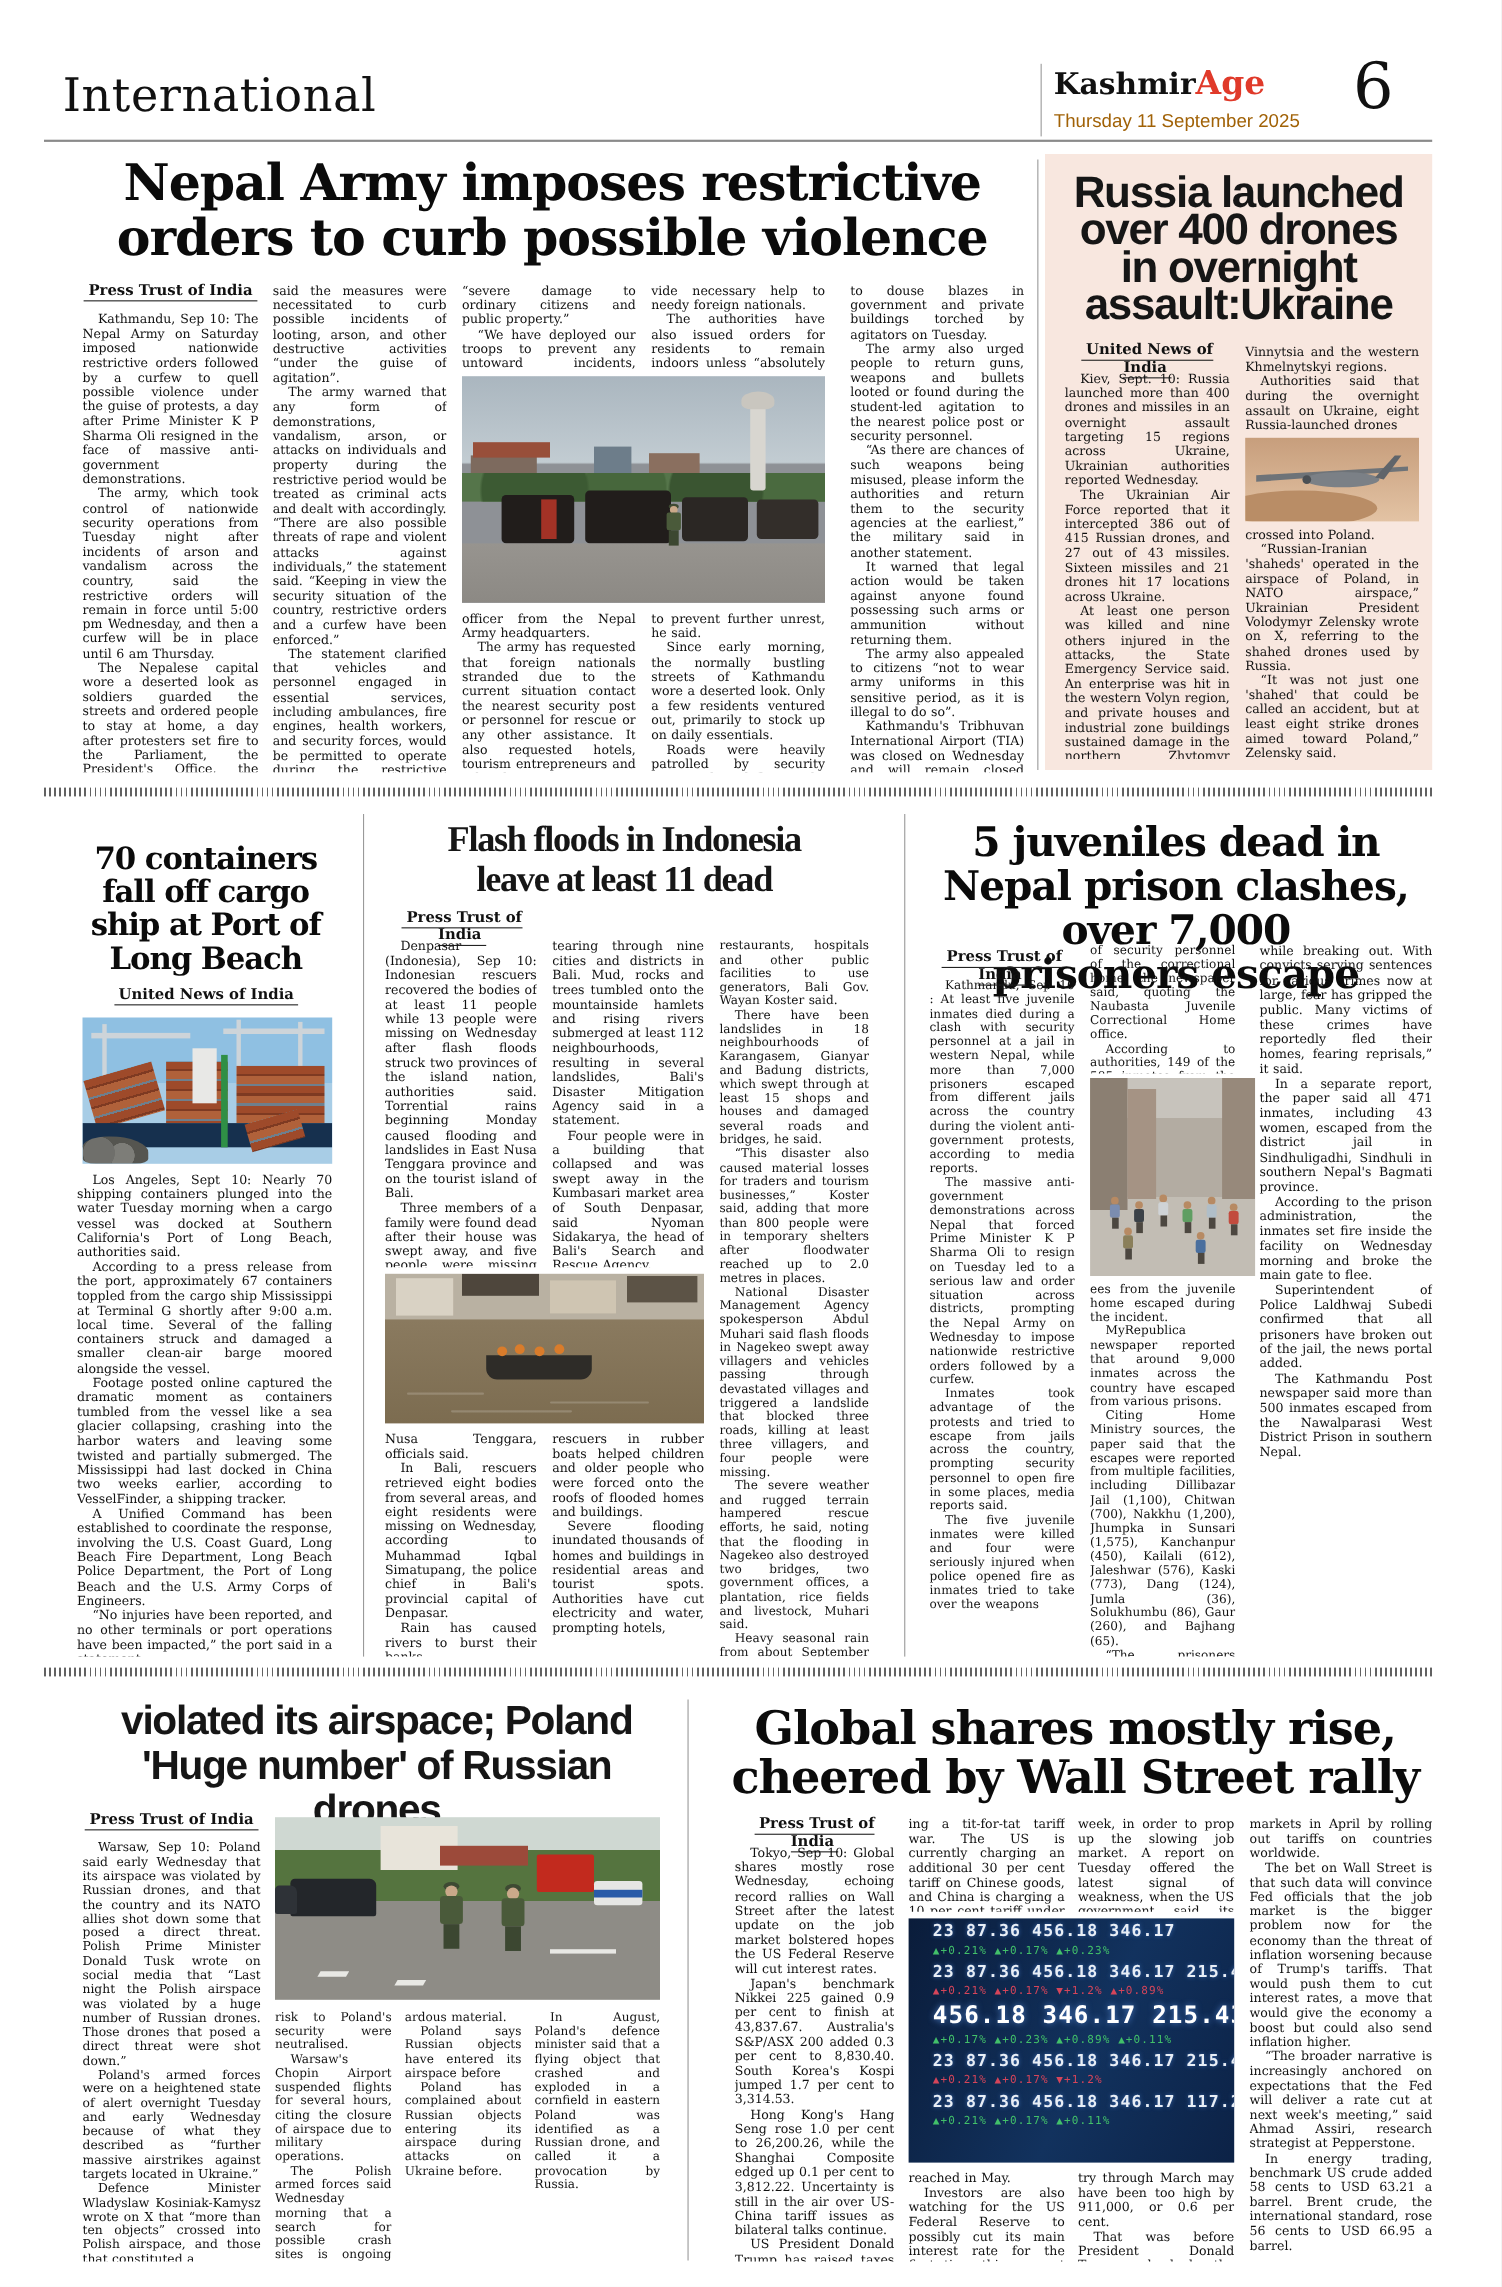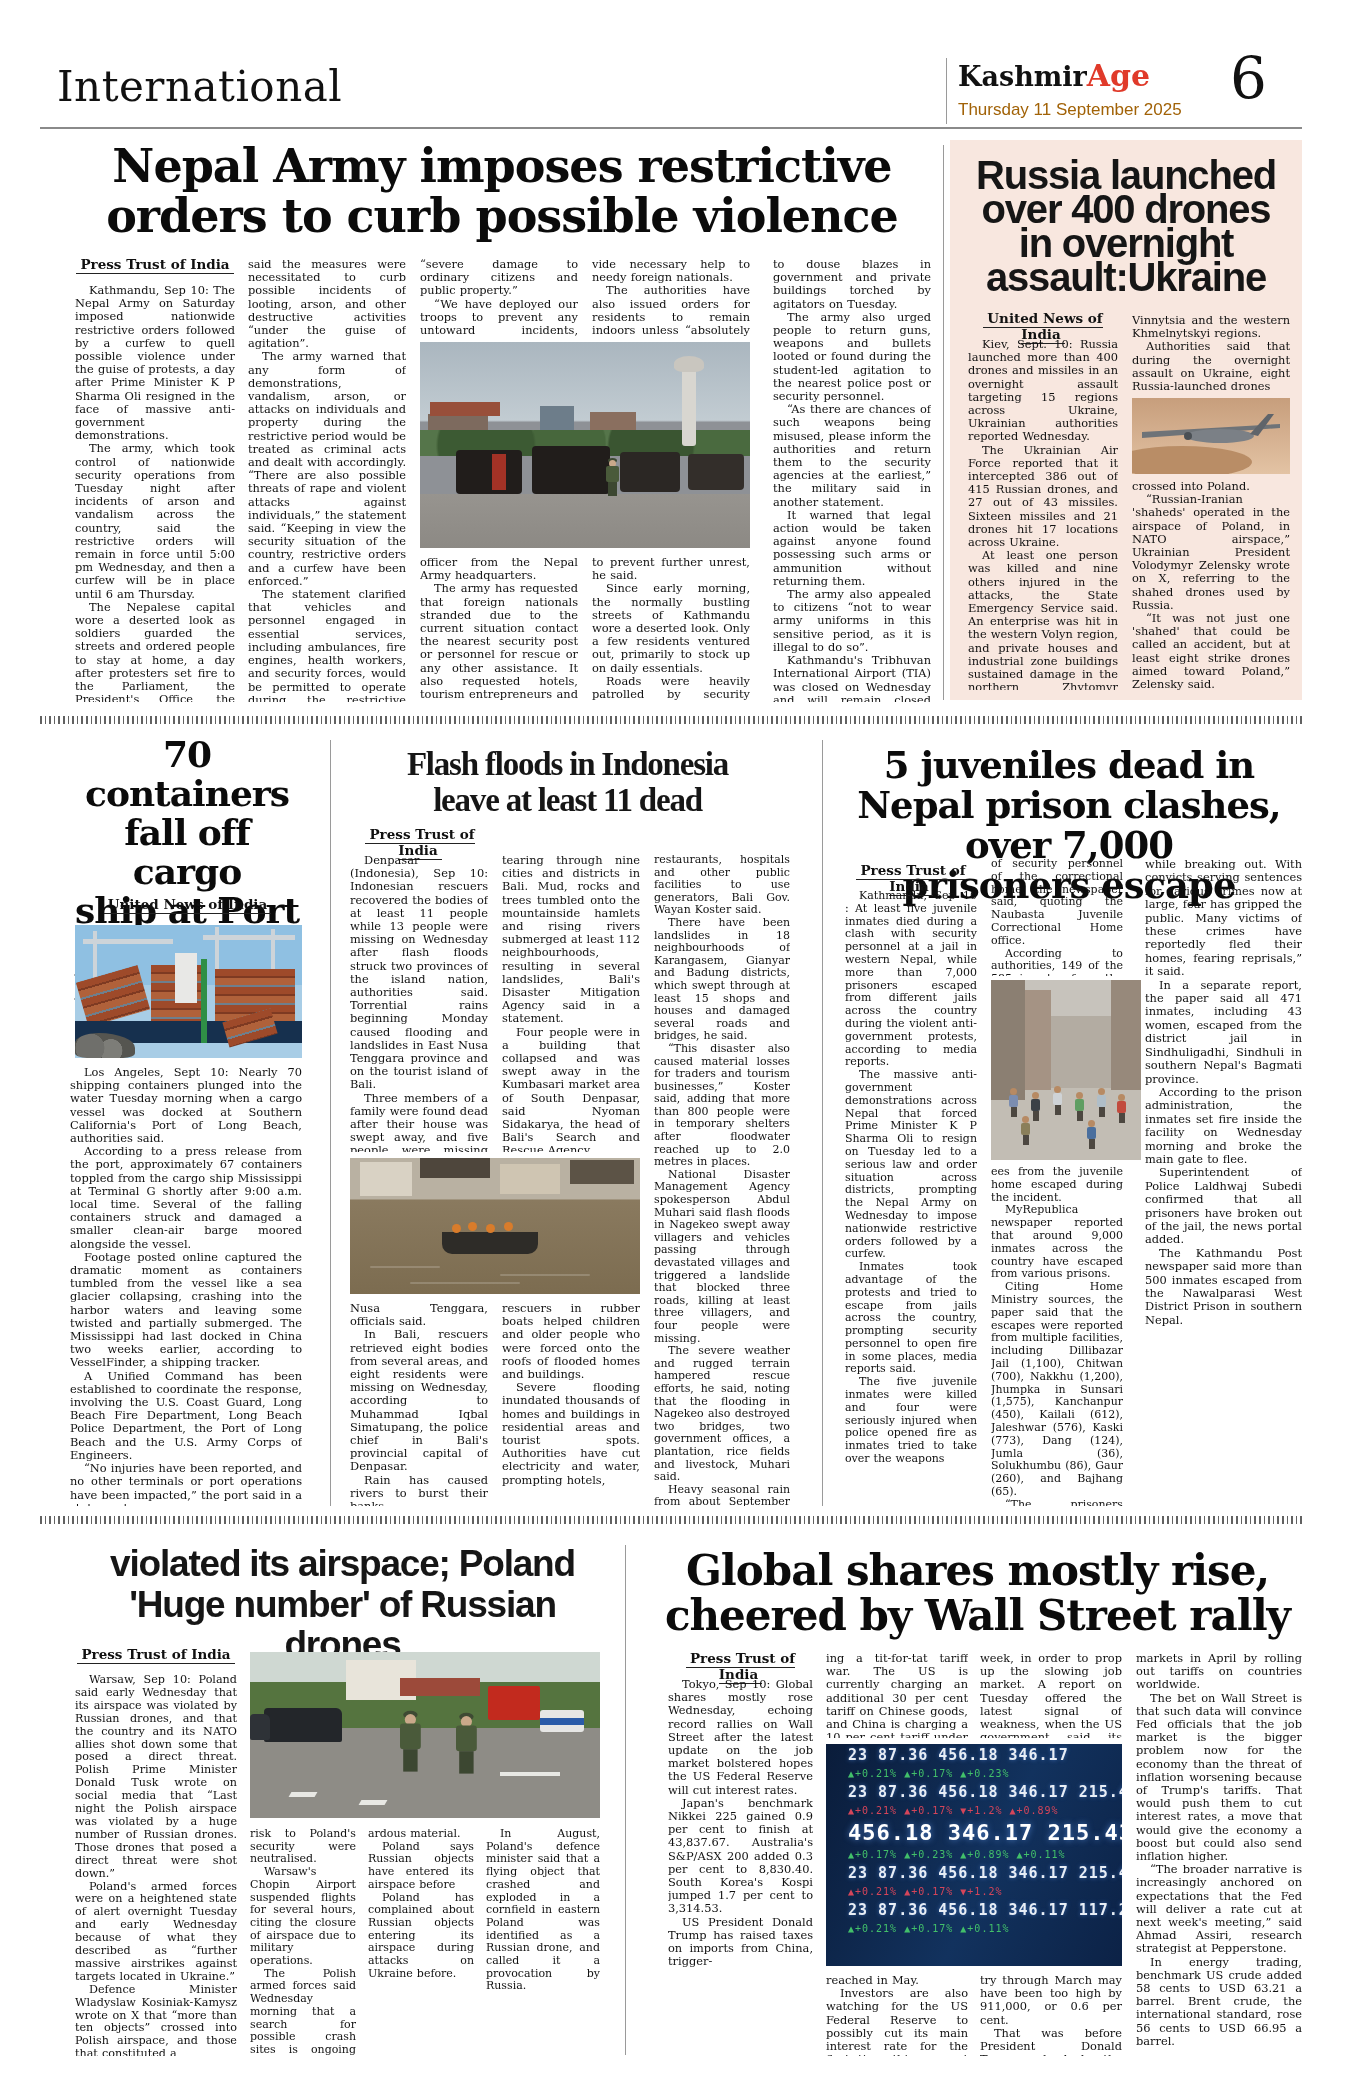--- a/index.html
+++ b/index.html
@@ -191,21 +191,21 @@
       <ellipse cx="50" cy="64" rx="70" ry="16" fill="#b98d66"></ellipse>
       <path d="M10 34 L148 26 L148 30 L10 40 Z" fill="#6e7378"></path>
       <ellipse cx="88" cy="38" rx="34" ry="7" fill="#7b8086"></ellipse>
       <path d="M118 36 L136 16 L142 16 L126 38 Z" fill="#5f646a"></path>
       <circle cx="56" cy="38" r="4" fill="#4a4f54"></circle>
     </svg>
   </div>
 
   <div class="hdivider" style="left:40px;top:716px;width:1262px;"></div>
 
-  <div class="hl-serif" style="left:68px;top:735px;width:238px;font-size:36px;text-align:center;">
+  <div class="hl-serif" style="left:68px;top:766px;width:238px;font-size:28px;text-align:center;">
     <div>70 containers</div>
     <div>fall off cargo</div>
     <div>ship at Port of</div>
     <div>Long Beach</div>
   </div>
   <div class="byline" style="left:75px;top:896px;width:225px;"><span>United News of India</span></div>
 
   <div class="photo" id="ph-cargo" style="left:75px;top:925px;width:227px;height:133px;">
     <div class="abs crane" style="left:18px;top:6px;width:4px;height:60px;"></div>
     <div class="abs crane" style="left:8px;top:14px;width:90px;height:5px;"></div>
@@ -409,20 +409,21 @@
   <div class="vrule" style="left:625px;top:1545px;height:510px;"></div>
 
   <div class="hl-serif" style="left:650px;top:1548px;width:655px;font-size:42px;">
     <div>Global shares mostly rise,</div>
     <div>cheered by Wall Street rally</div>
   </div>
   <div class="byline" style="left:668px;top:1650px;width:145px;"><span>Press Trust of India</span></div>
   <div class="col" style="left:668px;top:1678px;width:145px;height:378px;">
       <p>Tokyo, Sep 10: Global shares mostly rose Wednesday, echoing record rallies on Wall Street after the latest update on the job market bolstered hopes the US Federal Reserve will cut interest rates.</p>
       <p>Japan's benchmark Nikkei 225 gained 0.9 per cent to finish at 43,837.67. Australia's S&amp;P/ASX 200 added 0.3 per cent to 8,830.40. South Korea's Kospi jumped 1.7 per cent to 3,314.53.</p>
+      <p>Hong Kong's Hang Seng rose 1.0 per cent to 26,200.26, while the Shanghai Composite edged up 0.1 per cent to 3,812.22. Uncertainty is still in the air over US-China tariff issues as bilateral talks continue.</p>
       <p>US President Donald Trump has raised taxes on imports from China, trigger-</p>
     </div>
   <div class="col cont" style="left:826px;top:1652px;width:142px;height:86px;">
       <p>ing a tit-for-tat tariff war. The US is currently charging an additional 30 per cent tariff on Chinese goods, and China is charging a 10 per cent tariff under a de-escalation deal</p>
     </div>
   <div class="col cont" style="left:826px;top:1974px;width:142px;height:82px;">
       <p>reached in May.</p>
       <p>Investors are also watching for the US Federal Reserve to possibly cut its main interest rate for the first time this year at its next meeting in a</p>
     </div>
   <div class="col cont" style="left:980px;top:1652px;width:142px;height:86px;">

